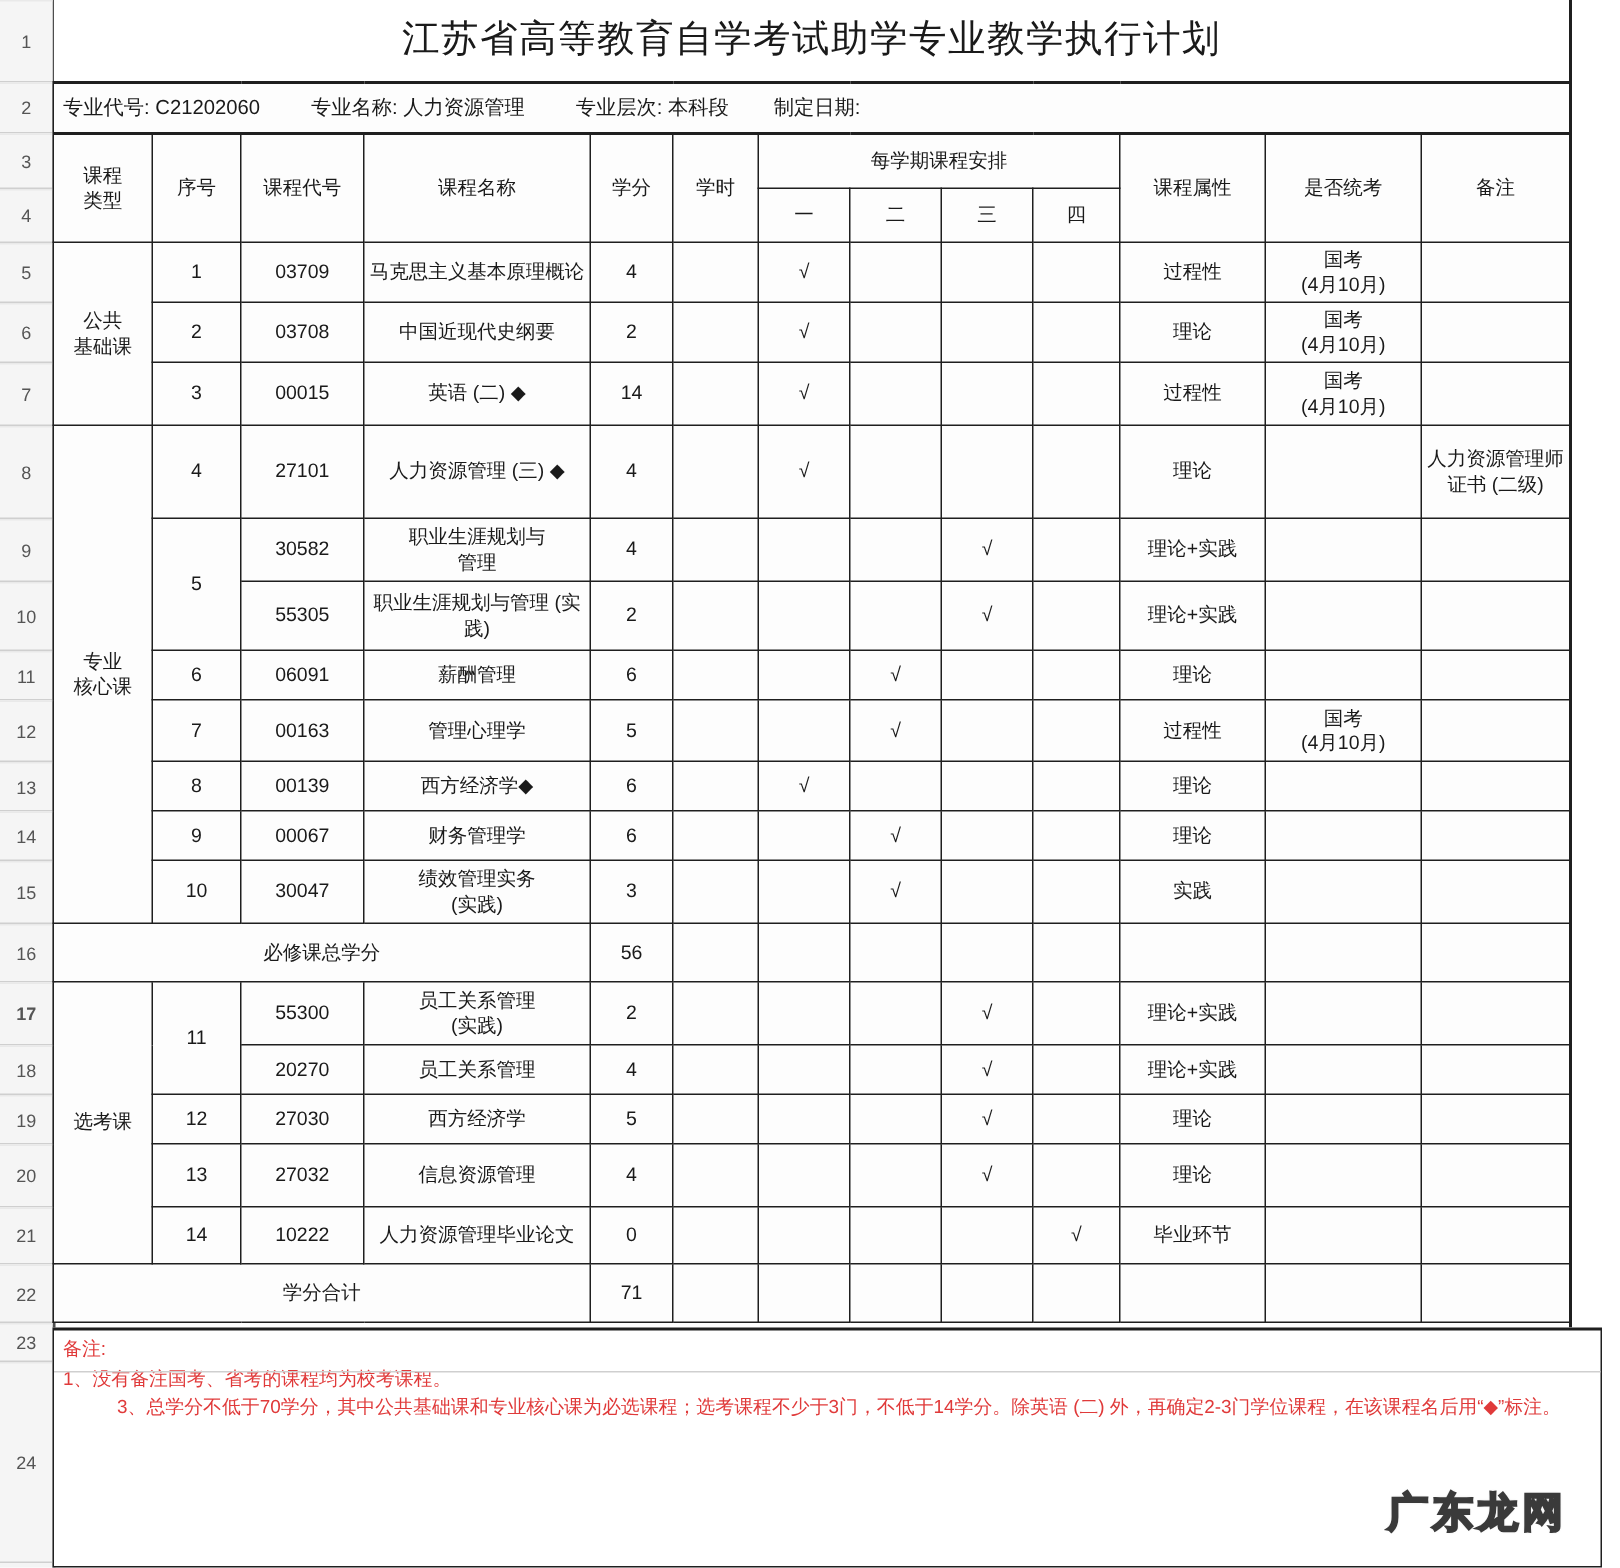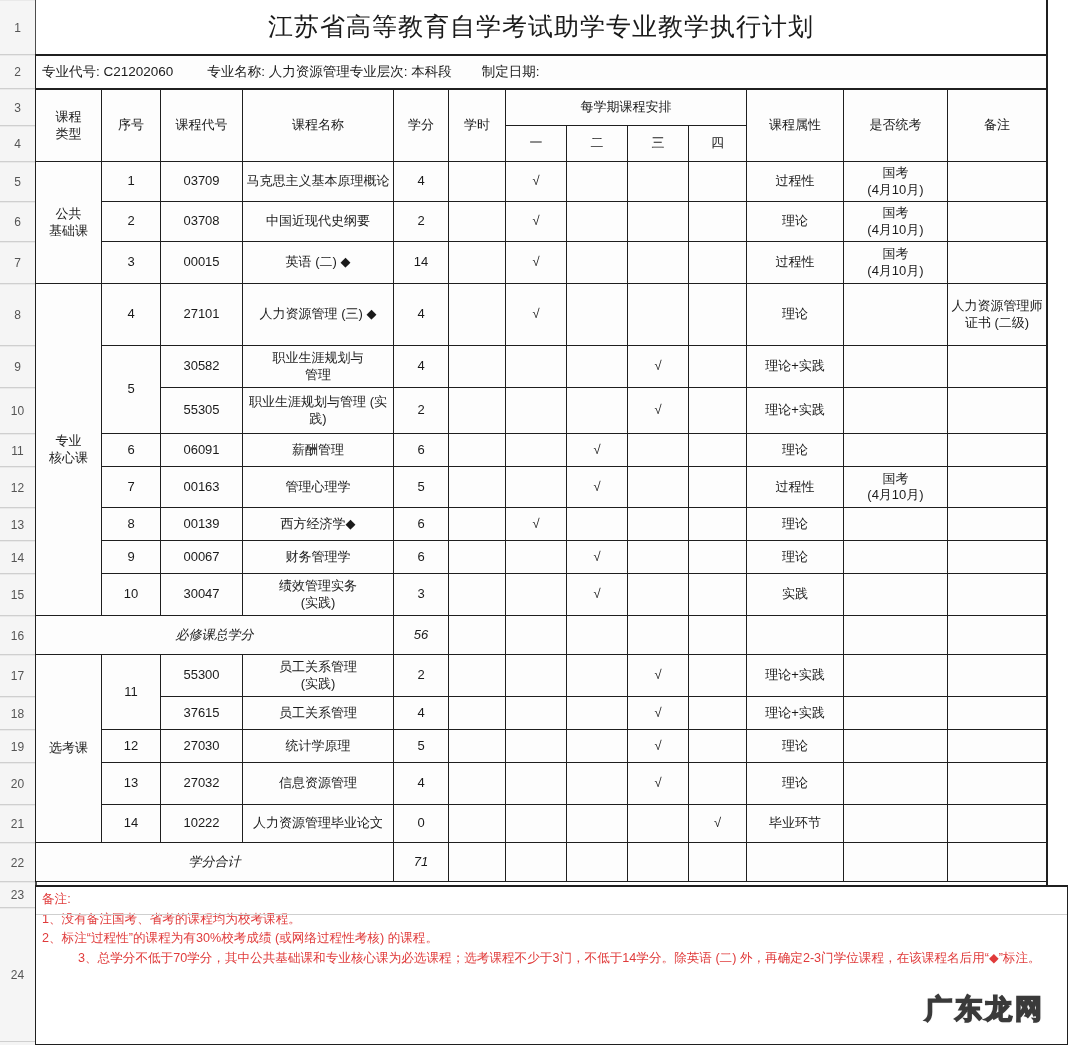--- a/index.html
+++ b/index.html
@@ -60,31 +60,31 @@
   .info-cell{
     text-align:left !important;
     font-size:13.5px !important;
     height:30px;
     padding-left:6px !important;
     border-top:2px solid #1f1f1f !important;
     border-bottom:2px solid #1f1f1f !important;
   }
   .info-cell span.seg{display:inline-block;}
   .s1{margin-right:34px;}
-  .s2{}
+  .s2{margin-right:34px;}
   .s3{margin-right:30px;}
 
   .hdr{font-size:14px;height:33px;}
   .cat{font-size:14px;}
   .cname{font-size:13px;}
   .tick{font-size:14px;}
   .attr{font-size:13px;}
   .exam{font-size:12.5px;line-height:1.2;}
   .note-r{font-size:12.5px;line-height:1.2;}
-  .sum-cell{font-size:14px;height:36px;font-style:italic;}
+  .sum-cell{font-size:14px;height:36px;}
 
   
   .notes{
     position:absolute;
     left:35px;
     top:885px;
     width:1033px;
     height:160px;
     box-sizing:border-box;
     border:1px solid #1f1f1f;
@@ -135,21 +135,21 @@
       <div class="gnum" style="height: 42px;">7</div>
       <div class="gnum" style="height: 62px;">8</div>
       <div class="gnum" style="height: 42px;">9</div>
       <div class="gnum" style="height: 46px;">10</div>
       <div class="gnum" style="height: 33px;">11</div>
       <div class="gnum" style="height: 41px;">12</div>
       <div class="gnum" style="height: 33px;">13</div>
       <div class="gnum" style="height: 33px;">14</div>
       <div class="gnum" style="height: 42px;">15</div>
       <div class="gnum" style="height: 39px;">16</div>
-      <div class="gnum" style="height: 42px;">17</div>
+      <div class="gnum" style="height: 42px; font-weight: bold;">17</div>
       <div class="gnum" style="height: 33px;">18</div>
       <div class="gnum" style="height: 33px;">19</div>
       <div class="gnum" style="height: 42px;">20</div>
       <div class="gnum" style="height: 38px;">21</div>
       <div class="gnum" style="height: 39px;">22</div>
       <div class="gnum" style="height: 26px;">23</div>
       <div class="gnum" style="height: 134px; text-align: center;">24</div>
     </div>
 
   <table class="grid">
@@ -413,36 +413,36 @@
           <td></td>
           <td class="tick"></td>
           <td class="tick"></td>
           <td class="tick">√</td>
           <td class="tick"></td>
           <td class="attr">理论+实践</td>
           <td class="exam"></td>
           <td class="note-r"></td>
         </tr>
         <tr style="height: 33px;">
-          <td>37615</td>
+          <td>20270</td>
           <td class="cname">员工关系管理</td>
           <td>4</td>
           <td></td>
           <td class="tick"></td>
           <td class="tick"></td>
           <td class="tick">√</td>
           <td class="tick"></td>
           <td class="attr">理论+实践</td>
           <td class="exam"></td>
           <td class="note-r"></td>
         </tr>
         <tr style="height: 33px;">
           <td>12</td>
           <td>27030</td>
-          <td class="cname">统计学原理</td>
+          <td class="cname">西方经济学</td>
           <td>5</td>
           <td></td>
           <td class="tick"></td>
           <td class="tick"></td>
           <td class="tick">√</td>
           <td class="tick"></td>
           <td class="attr">理论</td>
           <td class="exam"></td>
           <td class="note-r"></td>
         </tr>
@@ -488,18 +488,17 @@
         </tr>
       </tbody>
   </table>
 
   <div class="edge-right"></div>
 
   <div class="notes">
     <div class="notes-divider"></div>
     <div class="nline">备注:</div>
     <div class="nline">1、没有备注国考、省考的课程均为校考课程。</div>
-    <div class="nline">2、标注“过程性”的课程为有30%校考成绩 (或网络过程性考核) 的课程。</div>
     <div class="nwrap">3、总学分不低于70学分，其中公共基础课和专业核心课为必选课程；选考课程不少于3门，不低于14学分。除英语 (二) 外，再确定2-3门学位课程，在该课程名后用“◆”标注。</div>
     <div class="watermark">广东龙网</div>
   </div>
 
 </div>
 
 </body></html>

